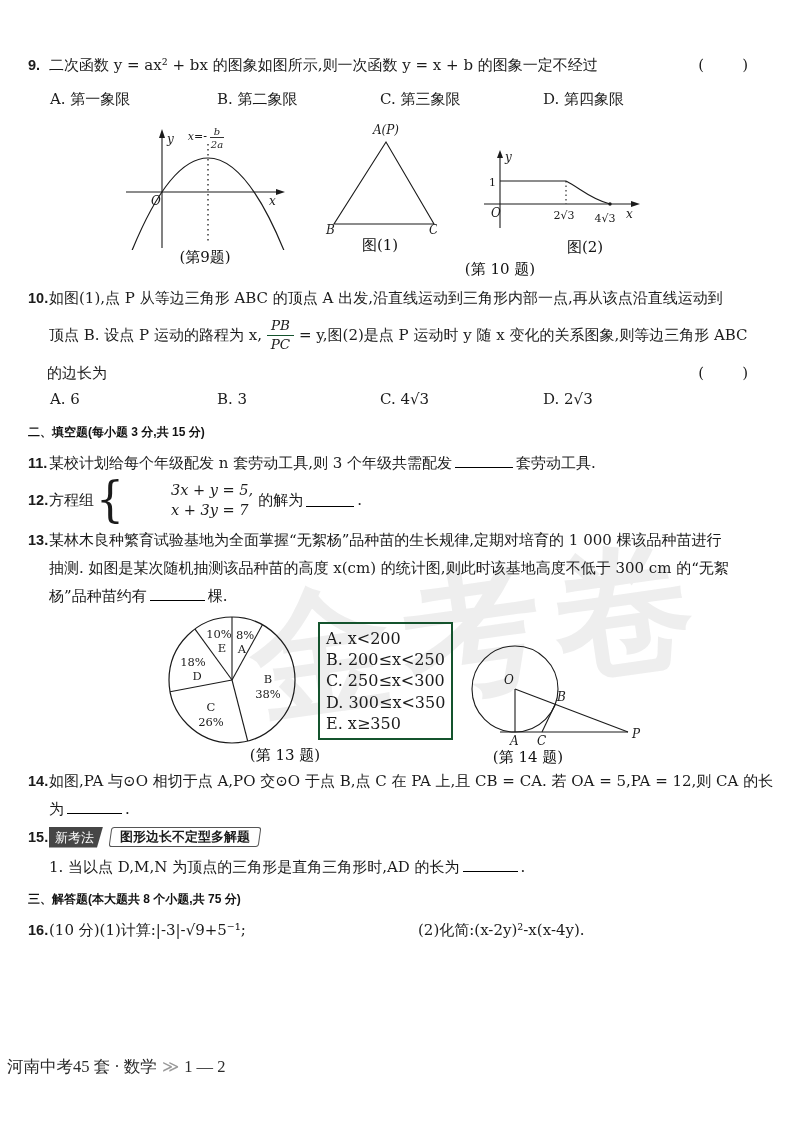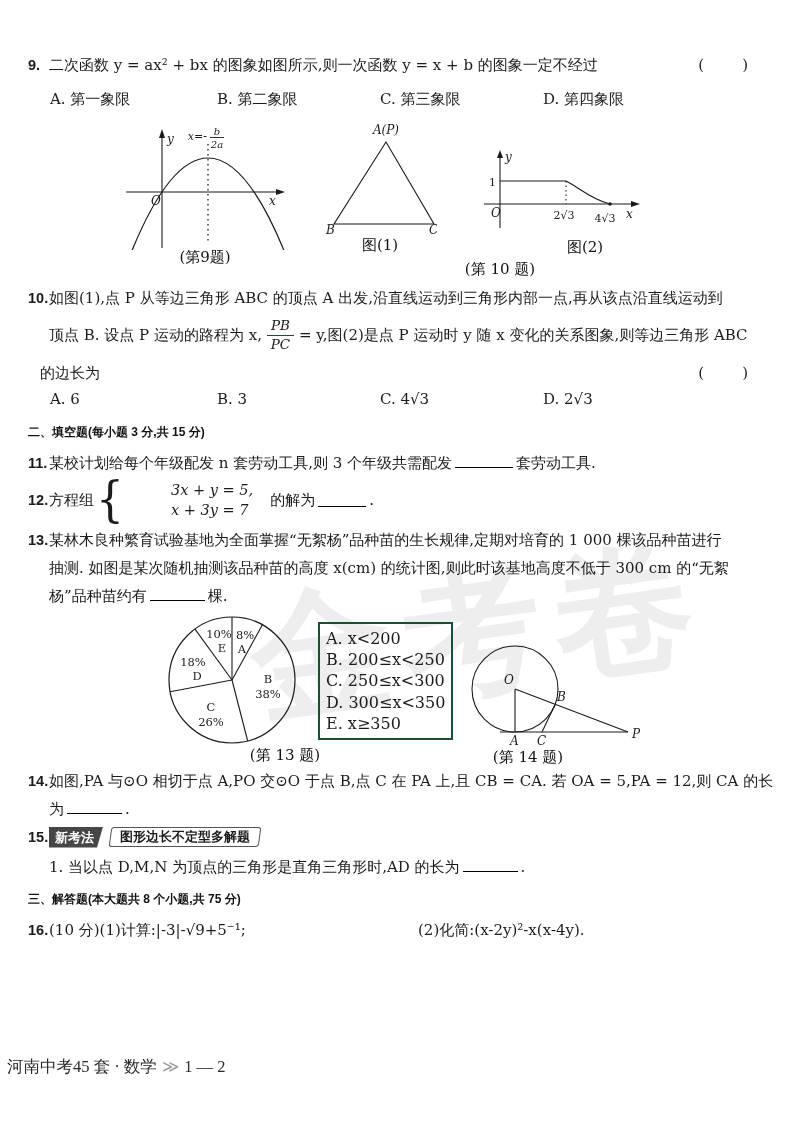--- a/index.html
+++ b/index.html
@@ -26,21 +26,21 @@
   svg{overflow:hidden;}
   svg text{font-family:"DejaVu Serif","Liberation Serif",serif;fill:#1b1b1b;}
   .flexline{position:absolute;display:flex;align-items:center;white-space:nowrap;}
   .brace{font-family:"DejaVu Serif",serif;font-size:44px;font-weight:400;line-height:1;
          transform:scaleY(1.12);margin:0 3px 3px 2px;}
   .eqs{display:flex;flex-direction:column;justify-content:center;font-style:italic;
        font-size:14.5px;line-height:20px;margin-left:44px;}
   .legend{position:absolute;border:2px solid #14532d;padding:4px 6px;font-size:16px;
           line-height:21.2px;white-space:nowrap;background:transparent;}
   .badge-dark{display:inline-block;background:#464646;color:#fff;
-          font-family:"Liberation Sans","DejaVu Sans",sans-serif;font-weight:bold;
+          font-family:"Liberation Sans","DejaVu Sans",sans-serif;font-weight:normal;
           font-size:13px;line-height:19px;padding:1px 9px 1px 6px;
           clip-path:polygon(0 0,100% 0,calc(100% - 6px) 100%,0 100%);text-align:center;}
   .badge-outline{display:inline-block;border:1.5px solid #555;border-radius:3px;
           font-family:"Liberation Sans","DejaVu Sans",sans-serif;font-weight:bold;
           font-size:13px;line-height:18px;padding:0 9px;transform:skewX(-8deg);margin:0 4px 0 7px;}
   .badge-outline>span{display:inline-block;transform:skewX(8deg);}
   .watermark{position:absolute;left:250px;top:538px;font-size:140px;letter-spacing:12px;
           color:rgba(120,120,120,0.13);transform:rotate(-8deg);font-weight:bold;z-index:0;
           pointer-events:none;white-space:nowrap;}
   .content{position:absolute;inset:0;z-index:1;}
@@ -120,21 +120,21 @@
     </div>
     <div class="flexline" style="left:49px;top:313px;height:44px">
       <span>顶点 B. 设点 P 运动的路程为 x,</span>
       <span class="frac">
         <span class="fn">PB</span>
         <span class="fd">PC</span>
       </span>
       <span>= y,图(2)是点 P 运动时 y 随 x 变化的关系图象,则等边三角形 ABC</span>
     </div>
     <div class="line" style="top:362px">
-      <span style="margin-left:12px">的边长为</span>
+      <span style="margin-left:19px">的边长为</span>
       <span class="bracket">(        )</span>
     </div>
     <div class="optrow" style="top:390px">
       <span style="left:22px">A. 6</span>
       <span style="left:189px">B. 3</span>
       <span style="left:352px">C. 4√3</span>
       <span style="left:515px">D. 2√3</span>
     </div>
 
     <div class="sec" style="top:424px">二、填空题(每小题 3 分,共 15 分)</div>
@@ -144,21 +144,21 @@
     </div>
 
     <div class="flexline" style="left:28px;top:476px;height:48px">
       <span class="num">12.</span>
       <span>方程组</span>
       <span class="brace">{</span>
       <span class="eqs">
         <span>3x + y = 5,</span>
         <span>x + 3y = 7</span>
       </span>
-      <span style="margin-left:17px">的解为</span>
+      <span style="margin-left:5px">的解为</span>
       <span class="blank" style="width:48px"></span>
       <span>.</span>
     </div>
 
     <div class="line" style="top:529px">
       <span class="num">13.</span><span>某林木良种繁育试验基地为全面掌握“无絮杨”品种苗的生长规律,定期对培育的 1 000 棵该品种苗进行</span>
     </div>
     <div class="cont" style="top:557px">抽测. 如图是某次随机抽测该品种苗的高度 x(cm) 的统计图,则此时该基地高度不低于 300 cm 的“无絮</div>
     <div class="cont" style="top:585px">
       <span>杨”品种苗约有</span><span class="blank"></span><span>棵.</span>

